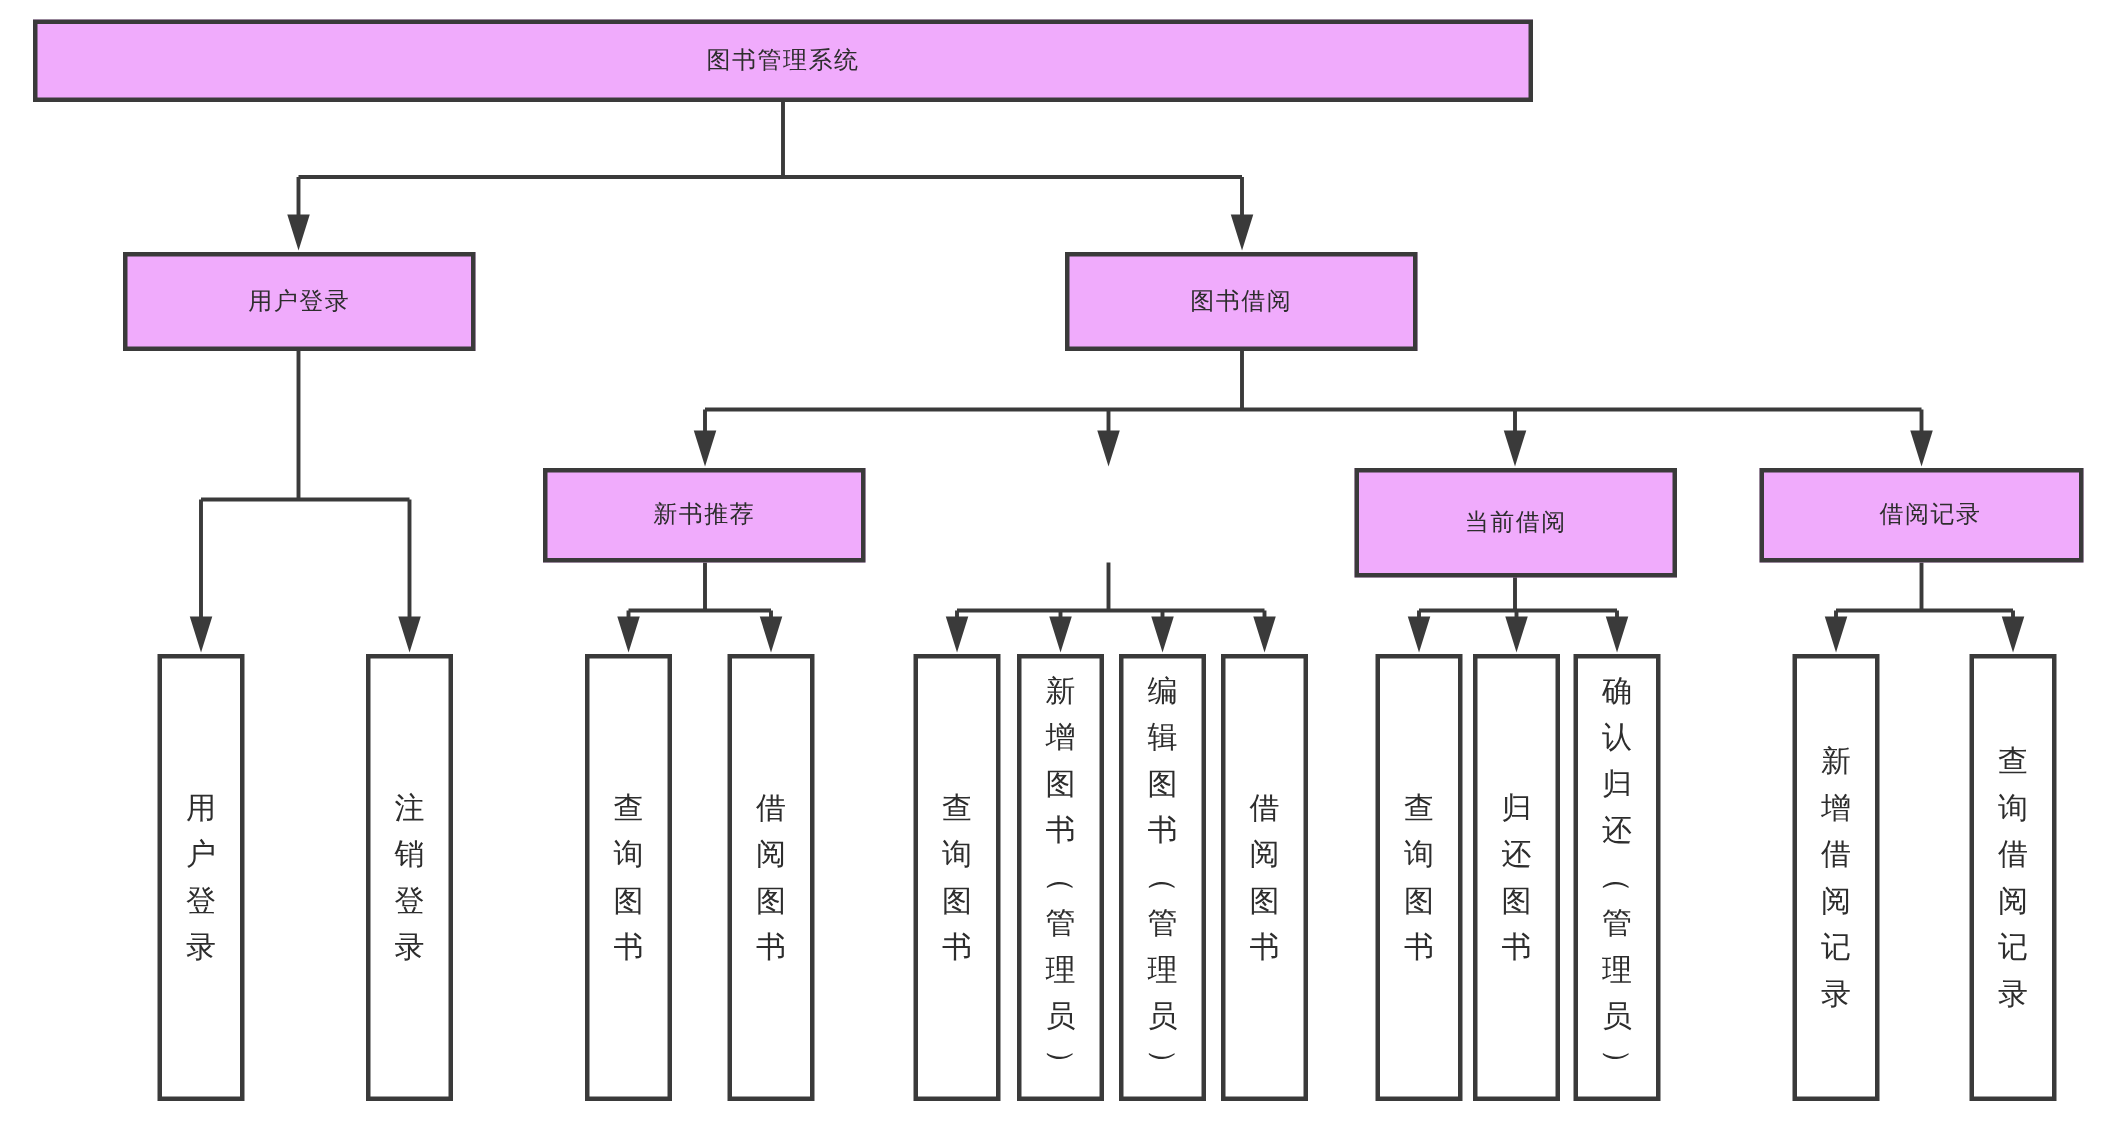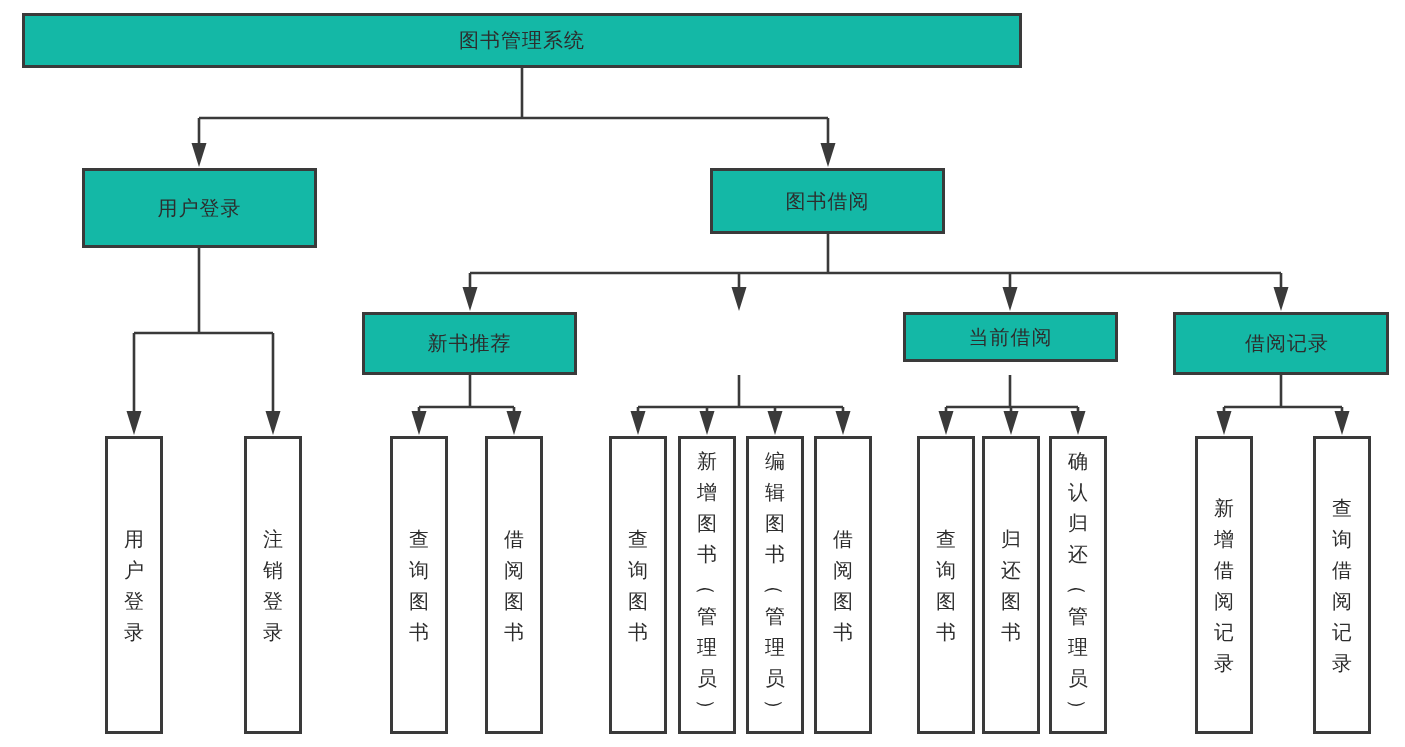--- a/index.html
+++ b/index.html
@@ -15,25 +15,25 @@
     background:var(--bg-color);
     overflow:hidden;
     font-family:"Liberation Sans","DejaVu Sans",sans-serif;
     color:var(--text-color);
   }
   #wires{position:absolute;left:0;top:0;width:1405px;height:747px;}
   #wires path{stroke:var(--line-color);stroke-width:2.6;fill:none;}
   #wires polygon{fill:var(--line-color);stroke:none;}
   .node{
     position:absolute;
-    background:#14b8a6;
+    background:#f0abfc;
     border:3px solid var(--line-color);
     box-sizing:border-box;
     display:flex;align-items:center;justify-content:center;
-    font-size:20px;
+    font-size:16px;
     letter-spacing:1px;
     text-align:center;
     font-family:Liberation Mono, monospace;
   }
   .leaf{
     position:absolute;
     top:436px;height:298px;width:58px;
     background:#fff;
     border:3px solid var(--line-color);
     box-sizing:border-box;
@@ -89,25 +89,25 @@
     <polygon points="1003.5,411 1018.5,411 1011,435"></polygon>
     <polygon points="1070.5,411 1085.5,411 1078,435"></polygon>
 
     <path d="M1281,375 V407 M1224,407 H1342 M1224,407 V415 M1342,407 V415"></path>
     <polygon points="1216.5,411 1231.5,411 1224,435"></polygon>
     <polygon points="1334.5,411 1349.5,411 1342,435"></polygon>
   </svg>
 
   <div class="node" style="left:22px;top:13px;width:1000px;height:55px;">图书管理系统</div>
 
-  <div class="node" style="left:82px;top:168px;width:235px;height:80px;">用户登录</div>
+  <div class="node" style="left:82px;top:168px;width:235px;height:66px;">用户登录</div>
   <div class="node" style="left:710px;top:168px;width:235px;height:66px;">图书借阅</div>
 
   <div class="node" style="left:362px;top:312px;width:215px;height:63px;">新书推荐</div>
-  <div class="node" style="left:903px;top:312px;width:215px;height:50px;">当前借阅</div>
+  <div class="node" style="left:903px;top:312px;width:215px;height:73px;">当前借阅</div>
   <div class="node" style="left:1173px;top:312px;width:216px;height:63px;padding-left:12px;">借阅记录</div>
 
   <div class="leaf" style="left:105px;">
       <span class="vchar">用</span>
       <span class="vchar gap">户</span>
       <span class="vchar gap">登</span>
       <span class="vchar gap">录</span>
     </div>
   <div class="leaf" style="left:244px;">
       <span class="vchar">注</span>

